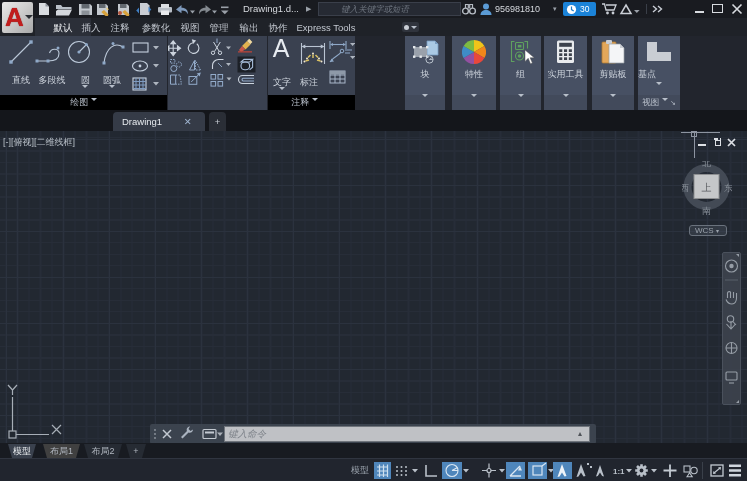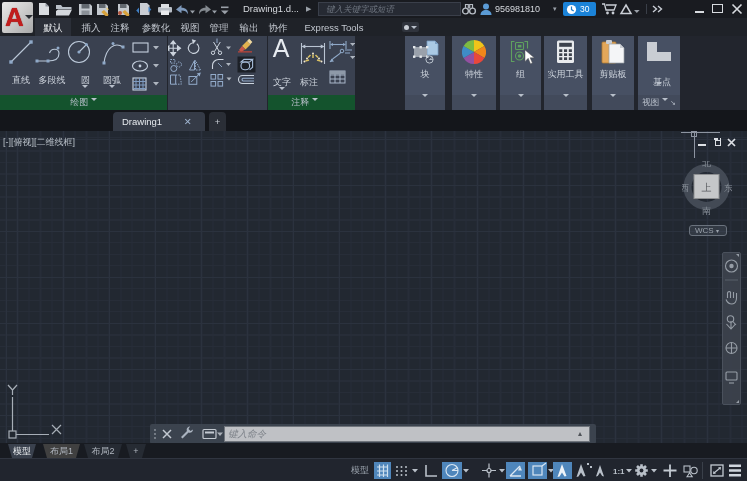--- a/index.html
+++ b/index.html
@@ -11,33 +11,33 @@
   
   #titlebar { position:absolute; left:0; top:0; width:747px; height:18px; background:#191b20; }
   #logo { position:absolute; left:2px; top:2px; width:31px; height:31px; z-index:30;
           background:linear-gradient(135deg,#e8e8e8 0%,#cfcfcf 45%,#a8a8a8 100%); border-radius:2px; }
   #logo .A { position:absolute; left:3px; top:0px; font-weight:bold; font-size:26px; line-height:31px;
              color:#c21d1d; text-shadow:0 0 1px #7a0c0c; }
   #logo .dd { position:absolute; right:0px; top:13px; width:0; height:0; border:4px solid transparent; border-top-color:#2a2d33; }
   .qat { position:absolute; top:2px; height:14px; }
   .ttl { position:absolute; top:0; height:18px; line-height:18px; color:#d6d9de; font-size:9.5px; }
   #search { position:absolute; left:318px; top:2px; width:143px; height:14px; background:#262a33;
-            border:1px solid #3a3f4a; color:#6f7680; font-size:8.5px; line-height:12px; padding-left:7px; font-style:italic; }
+            border:1px solid #3a3f4a; color:#6f7680; font-size:8.5px; line-height:12px; padding-left:22px; font-style:italic; }
   #badge30 { position:absolute; left:563px; top:2px; width:33px; height:14px; background:#1b83d8; border-radius:2px;
              color:#fff; font-size:8.5px; line-height:14px; }
 
   
   #tabrow { position:absolute; left:0; top:18px; width:747px; height:18px; background:#1f2228; }
   .rtab { position:absolute; top:0; height:18px; line-height:19px; font-size:9.5px; color:#c3c8d0; text-align:center; }
   .rtab.act { background:#2b2f38; color:#f0f2f5; }
 
   
   #ribbon { position:absolute; left:0; top:36px; width:747px; height:74px; background:#22252d; }
   .panelL { position:absolute; top:0; height:74px; background:#3a4150; }
-  .pcap { position:absolute; bottom:0; left:0; right:0; height:15px; background:#14532d; color:#b8bfca;
+  .pcap { position:absolute; bottom:0; left:0; right:0; height:15px; background:#000000; color:#b8bfca;
           font-size:9px; line-height:15px; text-align:center; }
   .tile { position:absolute; top:0; height:74px; background:#475063; }
   .tile .pcap { background:#424a5b; }
   .blabel { position:absolute; color:#ccd2db; font-size:9px; text-align:center; white-space:nowrap; }
   .dn { width:0; height:0; border:3px solid transparent; border-top-color:#b8bfca; display:inline-block; }
   .dnp { position:absolute; width:0; height:0; border:3px solid transparent; border-top-color:#b8bfca; }
 
   
   #filetabs { position:absolute; left:0; top:110px; width:747px; height:21px; background:#14161b; }
   .ftab { position:absolute; top:2px; height:19px; font-size:9.5px; line-height:19px; border-radius:4px 4px 0 0; }
@@ -147,29 +147,29 @@
     <path d="M52 4 l3.5 3 -3.5 3 M57 4 l3.5 3 -3.5 3" fill="none" stroke="#c9ced5" stroke-width="1.4"></path>
   </svg>
 
   <div class="abs" style="left:695px; top:11px; width:9px; height:2px; background:#d8dbdf;"></div>
   <div class="abs" style="left:712px; top:4px; width:11px; height:9px; border:1.5px solid #d8dbdf;"></div>
   <svg class="abs" style="left:731px; top:3px;" width="12" height="12" viewBox="0 0 12 12">
     <path d="M1.5 1.5 L10.5 10.5 M10.5 1.5 L1.5 10.5" stroke="#d8dbdf" stroke-width="1.6"></path>
   </svg>
 
   <div id="tabrow">
-    <div class="rtab act" style="left:35px; width:36px;">默认</div>
+    <div class="rtab act" style="left:35px; width:56px;">默认</div>
     <div class="rtab" style="left:79px; width:24px;">插入</div>
     <div class="rtab" style="left:108px; width:24px;">注释</div>
     <div class="rtab" style="left:138px; width:36px;">参数化</div>
     <div class="rtab" style="left:178px; width:24px;">视图</div>
     <div class="rtab" style="left:207px; width:24px;">管理</div>
     <div class="rtab" style="left:237px; width:24px;">输出</div>
     <div class="rtab" style="left:266px; width:24px;">协作</div>
-    <div class="rtab" style="left:296px; width:76px;">Express Tools</div>
+    <div class="rtab" style="left:288px; width:76px;">Express Tools</div>
     <div class="abs" style="left:402px; top:4px; width:17px; height:10px; background:#30343d; border-radius:2px;">
       <div class="abs" style="left:2px; top:2.5px; width:5px; height:5px; border-radius:50%; background:#c9ced5;"></div>
       <div class="dnp" style="left:9px; top:3.5px;"></div>
     </div>
   </div>
 
   <div id="ribbon">
     <div class="panelL" style="left:0; width:167px;">
         <div class="pcap">绘图 <span class="dn" style="position:relative; top:-1px;"></span></div>
       <svg class="abs" style="left:0;top:0" width="167" height="58" viewBox="0 0 167 58">
@@ -414,21 +414,21 @@
         <path d="M8 5 h11 l4 4 v15 h-15 z" fill="#f4f5f7" stroke="#9aa0a8" stroke-width="0.7"></path>
         <path d="M19 5 l4 4 h-4 z" fill="#c9cdd3"></path>
       </svg>
       <div class="blabel" style="left:0; top:32px; width:42px;">剪贴板</div>
     </div>
     <div class="tile" style="left:638px; width:42px;">
         <div class="pcap" style="font-size:8.5px;">视图 <span class="dn" style="position:relative; top:-1px;"></span> <span style="font-size:7px;">↘</span></div>
       <svg class="abs" style="left:8px; top:5px" width="26" height="21" viewBox="0 0 26 21">
         <path d="M1 1 h10 v10 h14 v9 h-24 z" fill="#c9cdd3"></path>
       </svg>
-      <div class="blabel" style="left:15px; top:32px; width:18px;margin-top:8px;">基点</div>
+      <div class="blabel" style="left:0; top:32px; width:18px;">基点</div>
       <div class="dnp" style="left:18px; top:46px;"></div>
     </div>
   </div>
 
   <div id="filetabs">
     <div class="ftab" style="left:113px; width:92px; background:#353b47; color:#e6eaee; padding-left:9px;">Drawing1 <span style="color:#9fb4cf; margin-left:19px;">✕</span></div>
     <div class="ftab" style="left:209px; width:17px; background:#2a2e36; color:#c9ced5; text-align:center;">+</div>
   </div>
 
   <div id="canvas">

